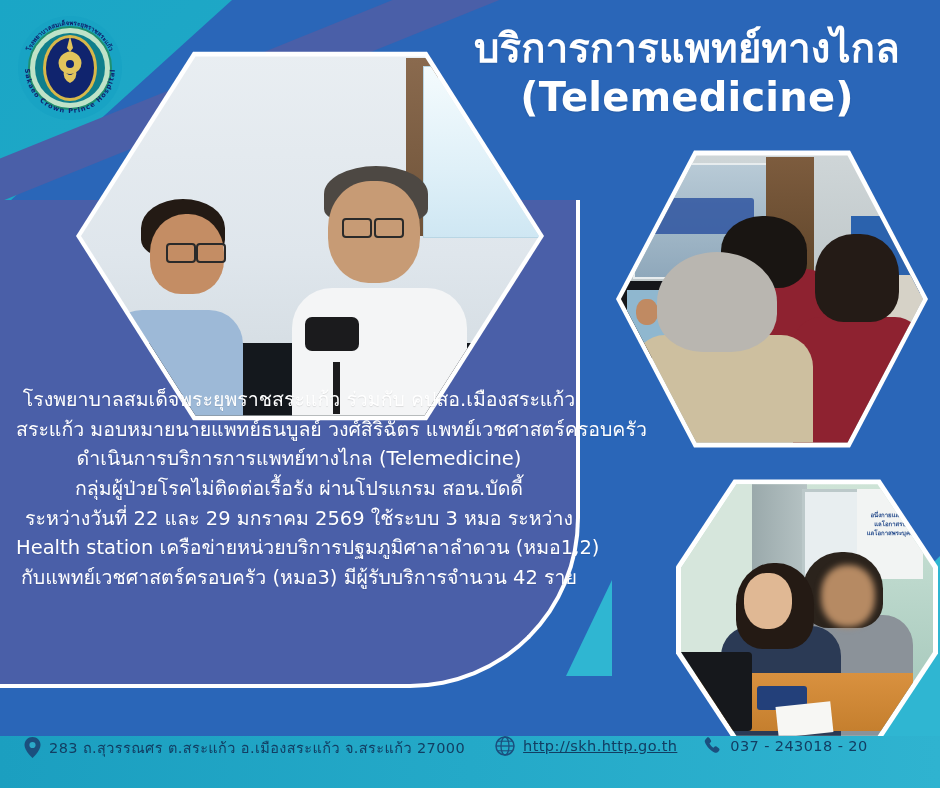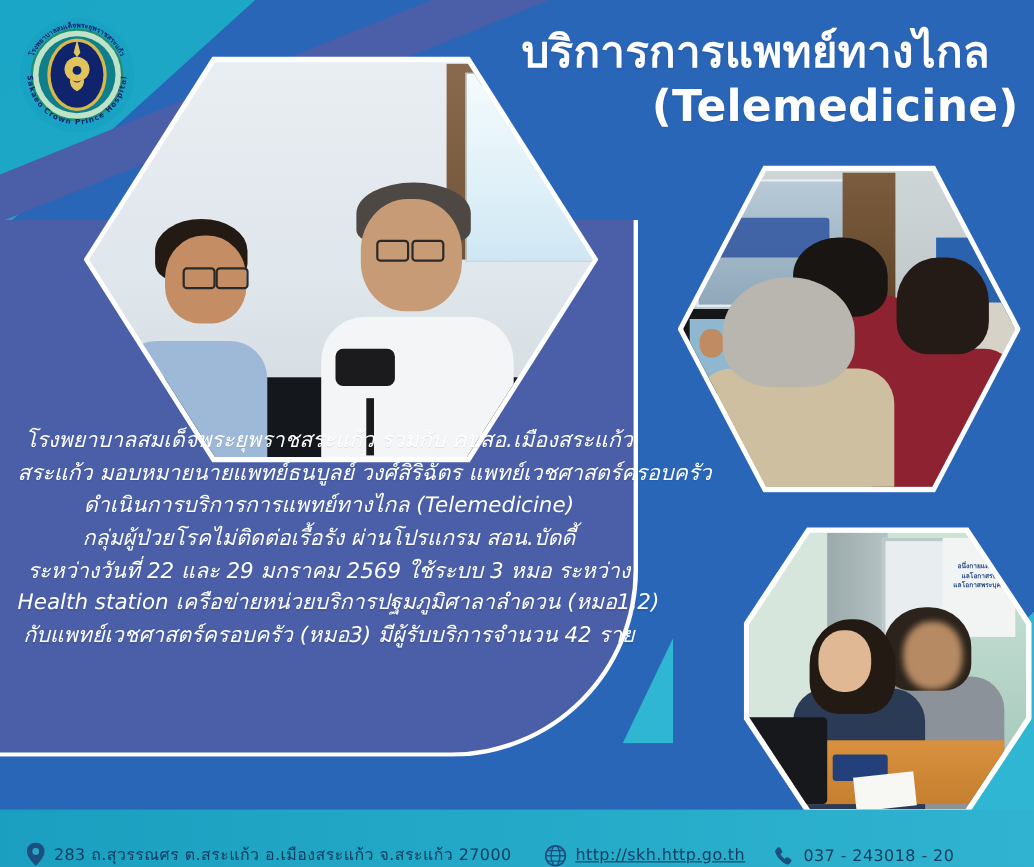--- a/index.html
+++ b/index.html
@@ -61,21 +61,21 @@
   .logo svg{display:block;}
 
   
   .title{
     position:absolute;left:448px;top:24px;width:478px;
     text-align:center;color:#ffffff;
     font-size:40px;line-height:1.22;font-weight:bold;
     letter-spacing:.2px;
     text-shadow:0 1px 2px rgba(0,0,0,.12);
   }
-  .title .t2{display:block;text-align:right;}
+  .title .t2{display:block;}
 
   
   .hex{
     position:absolute;
     background:#ffffff;
     padding:5px;
     box-sizing:border-box;
   }
   .hex,.hex .inner{
     -webkit-clip-path:polygon(25% 1.5%,75% 1.5%,100% 50%,75% 98.5%,25% 98.5%,0 50%);
@@ -171,37 +171,36 @@
   .s3-p-face{position:absolute;right:23%;top:33%;width:54px;height:62px;border-radius:46%;background:#b68a63;filter:blur(3px);}
   .s3-p-body{position:absolute;right:8%;top:52%;width:130px;height:126px;border-radius:30px 30px 0 0;background:#8b9299;}
   .s3-chair{position:absolute;right:32%;top:56%;width:52px;height:76px;background:#5d6266;border-radius:6px;}
 
   
   .body-copy{
     position:absolute;left:16px;top:385px;width:566px;
     text-align:center;color:#ffffff;
     font-size:19.5px;line-height:1.52;
     text-shadow:0 1px 1px rgba(0,0,0,.10);
-    font-style:italic;
   }
   .body-copy .ln{display:block;white-space:nowrap;}
 
   
   .badge{
     position:absolute;left:158px;top:665px;
     width:248px;height:42px;border-radius:21px;
     background:#0d2149;color:#ffffff;
     display:flex;align-items:center;justify-content:center;
     font-size:17px;font-weight:bold;letter-spacing:.3px;
   }
 
   
   .footer{
     position:absolute;left:0;bottom:0;width:940px;height:52px;
-    display:flex;align-items:flex-end;
+    display:flex;align-items:flex-start;
     color:#123e63;font-size:14.5px;
   }
   .f-item{display:flex;align-items:center;gap:8px;}
   .f-item.addr{margin-left:24px;}
   .f-item.web{margin-left:30px;}
   .f-item.tel{margin-left:26px;}
   .f-item .txt{color:#123e63;letter-spacing:.4px;}
   .f-item .txt.link{text-decoration:underline;}
   .f-ico{display:flex;align-items:center;justify-content:center;}
   .f-ico svg{display:block;}

